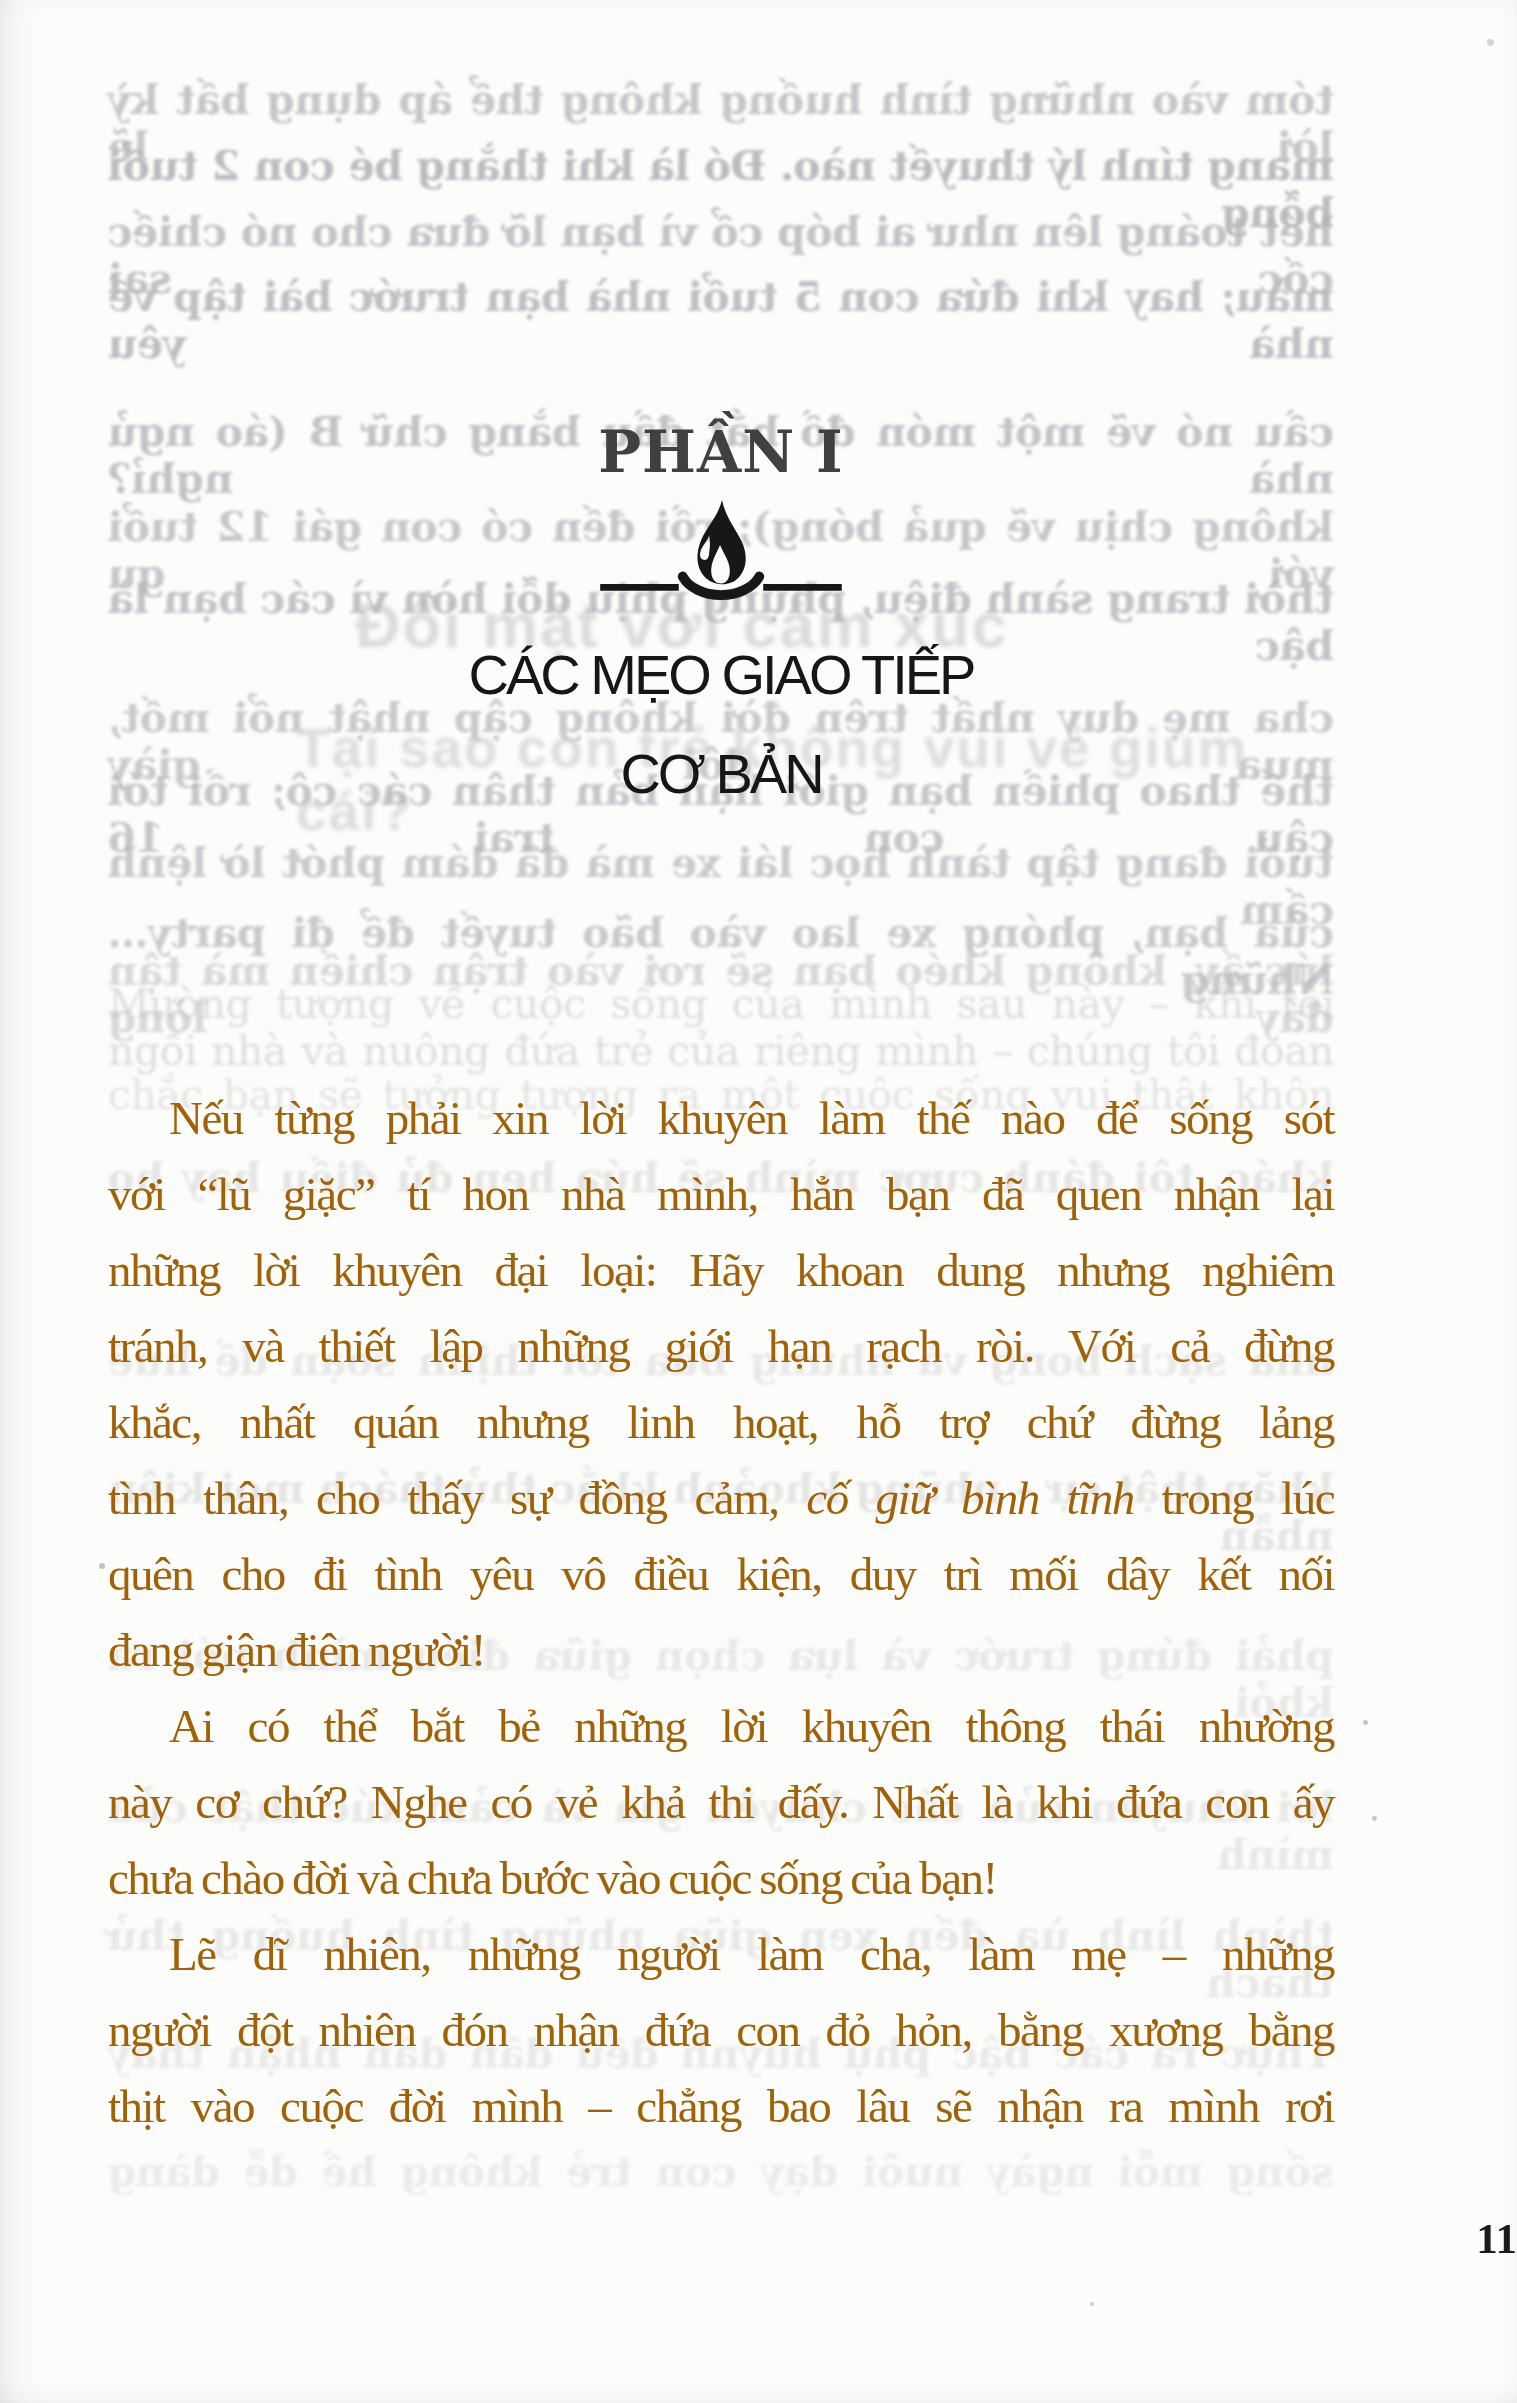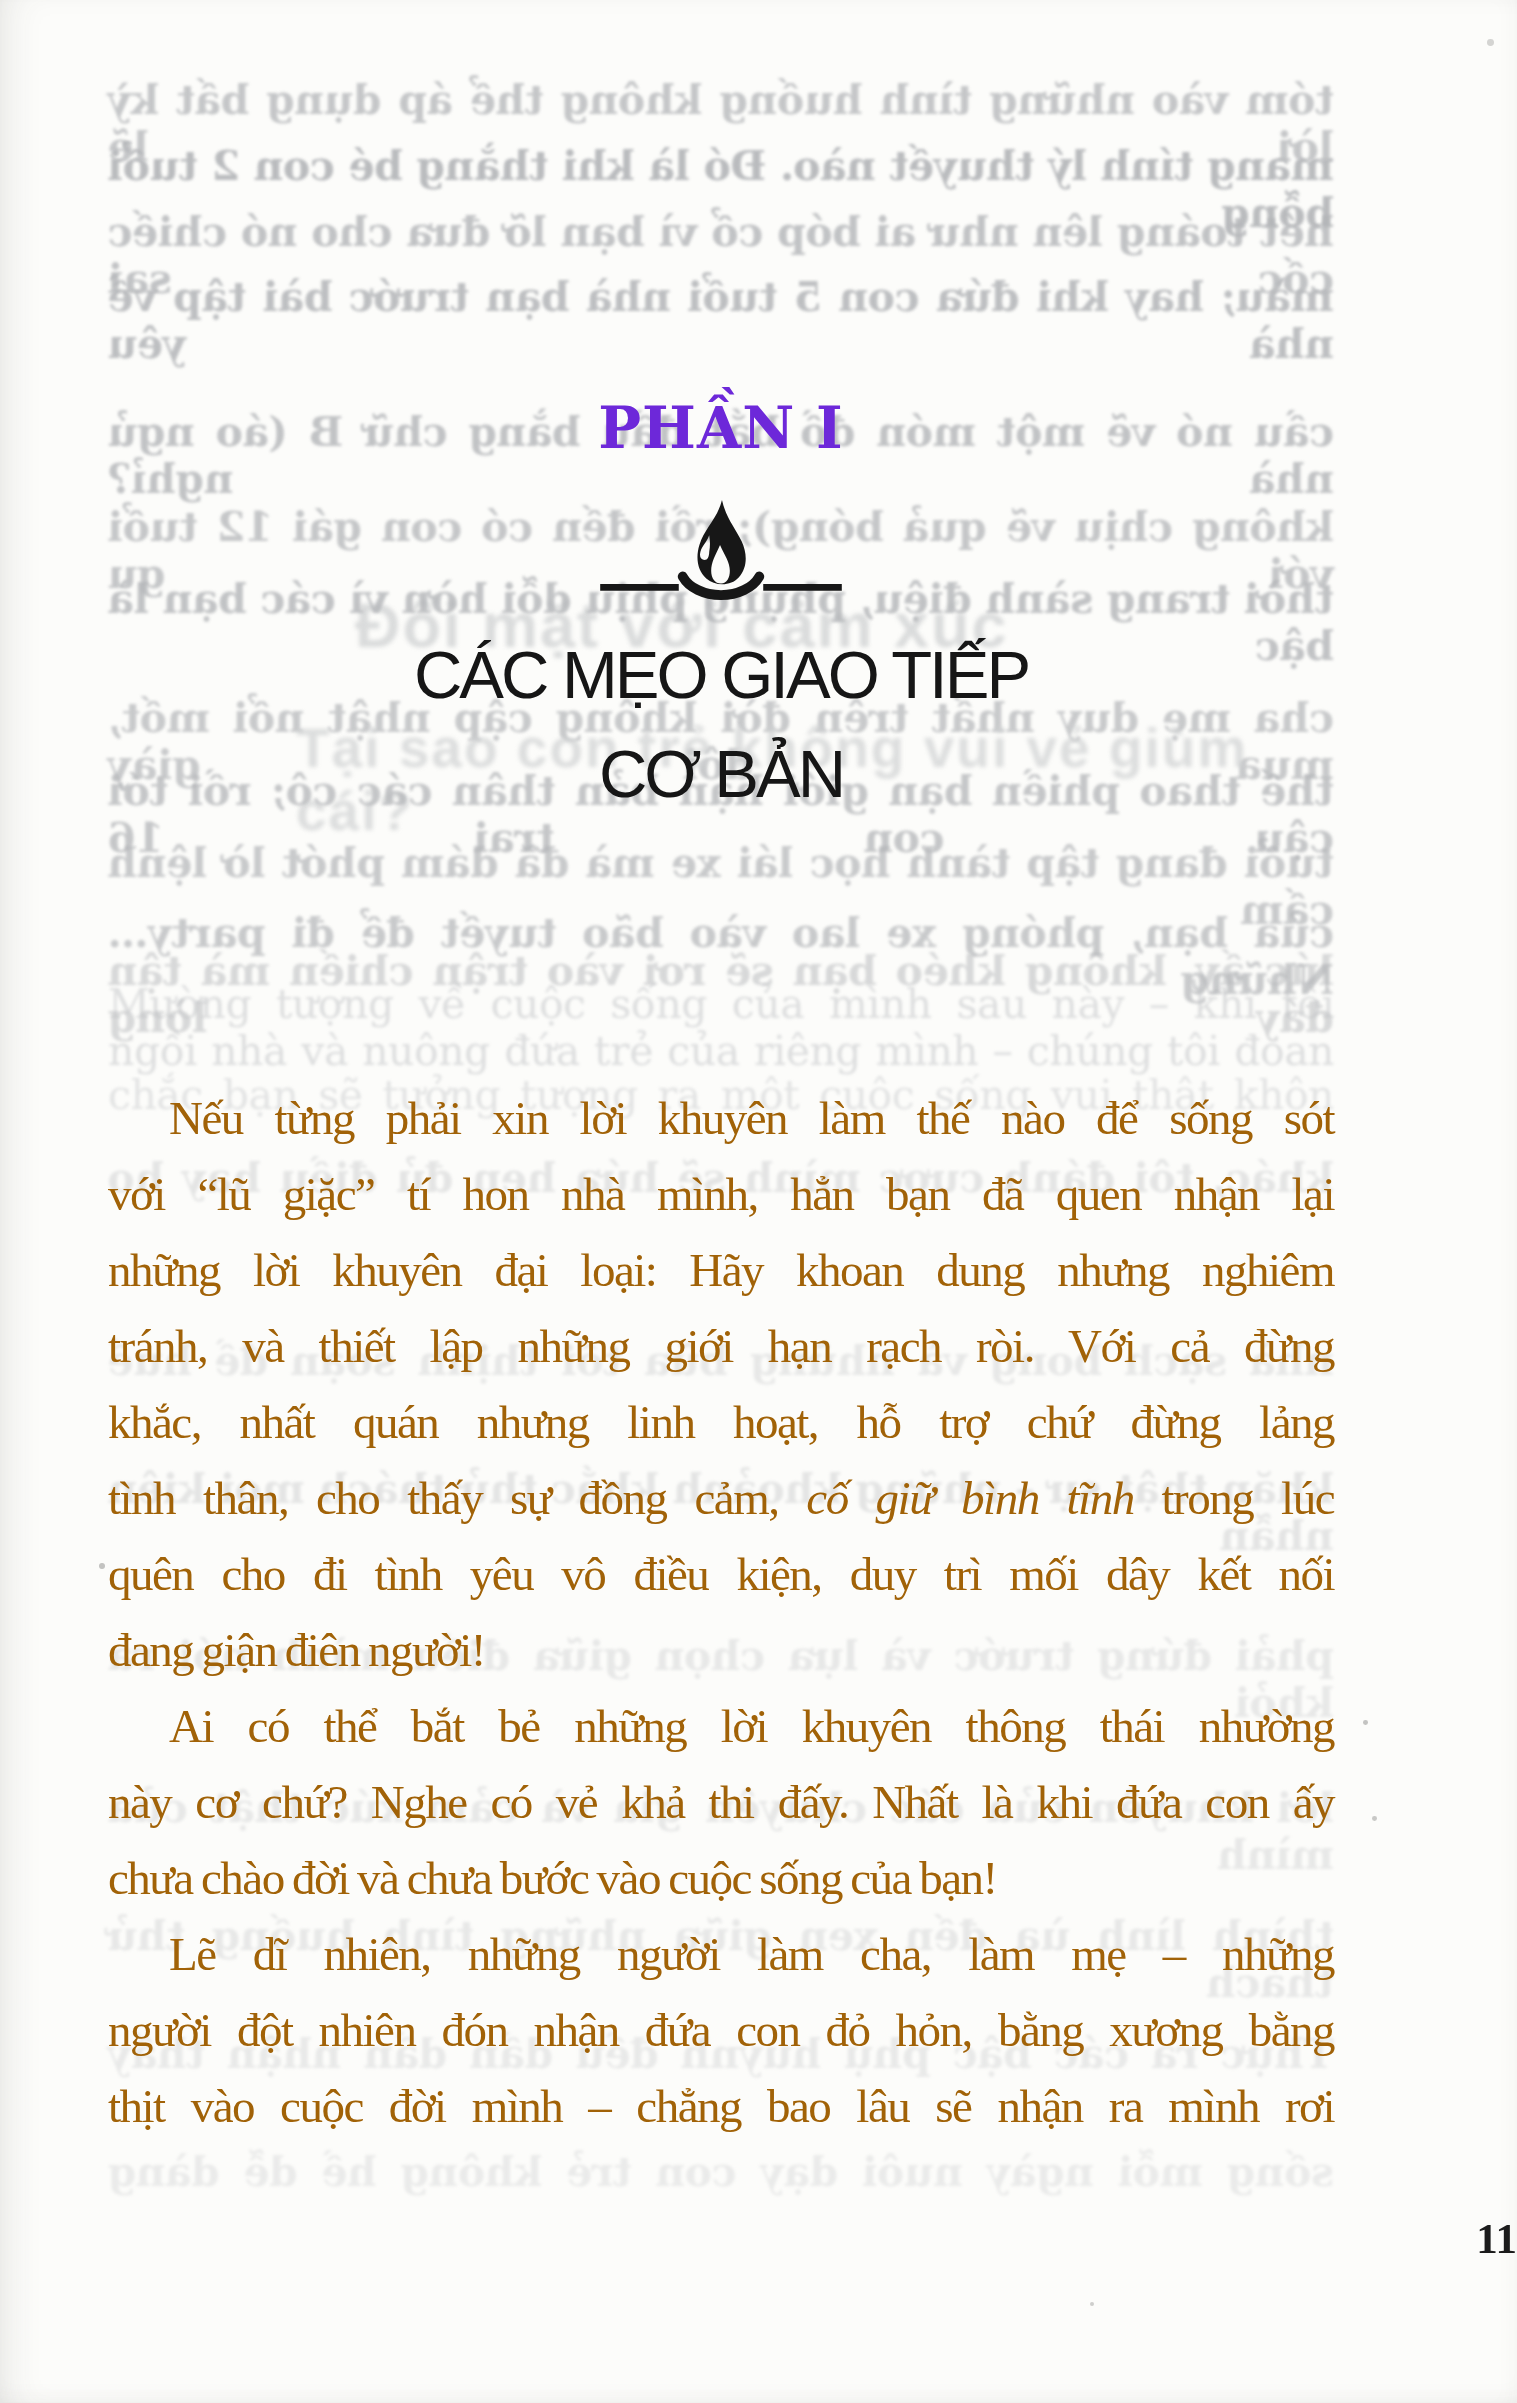--- a/index.html
+++ b/index.html
@@ -29,32 +29,32 @@
   .bleed-line.mir{transform:scaleX(-1);}
   .bleed-line.sans{
     font-family:"Liberation Sans","DejaVu Sans",sans-serif;
     font-weight:700;color:#cfd1d2;text-align:left;text-align-last:auto;
     letter-spacing:2px;filter:blur(2px);
   }
   .bleed-line.plain{font-weight:400;color:#bfc1c4;}
   
   #content{position:absolute;left:108px;top:0;width:1226px;height:100%;z-index:2;}
   .kicker{
-    position:absolute;top:388px;left:0;width:100%;
+    position:absolute;top:412px;left:0;width:100%;
     text-align:center;
     font-family:"DejaVu Serif","Liberation Serif",serif;
     font-weight:700;font-size:57px;line-height:79px;
-    letter-spacing:1px;color:#6d28d9;
+    letter-spacing:1px;color:#404040;
   }
   .ornament{position:absolute;top:496px;left:0;width:100%;text-align:center;}
   .h1{
     position:absolute;top:625px;left:0;width:100%;
     text-align:center;
     font-family:"Liberation Sans","DejaVu Sans",sans-serif;
-    font-weight:400;font-size:67px;line-height:99px;
+    font-weight:400;font-size:56px;line-height:99px;
     letter-spacing:-3px;color:#161616;
   }
   #bodytext{position:absolute;top:1080px;left:0;width:1226px;color:#a16207;}
   .body-line{
     font-family:"Liberation Serif","DejaVu Serif",serif;
     font-size:47px;line-height:76px;
     letter-spacing:-1.5px;word-spacing:-2px;
     text-align:justify;text-align-last:justify;
     white-space:normal;
   }

